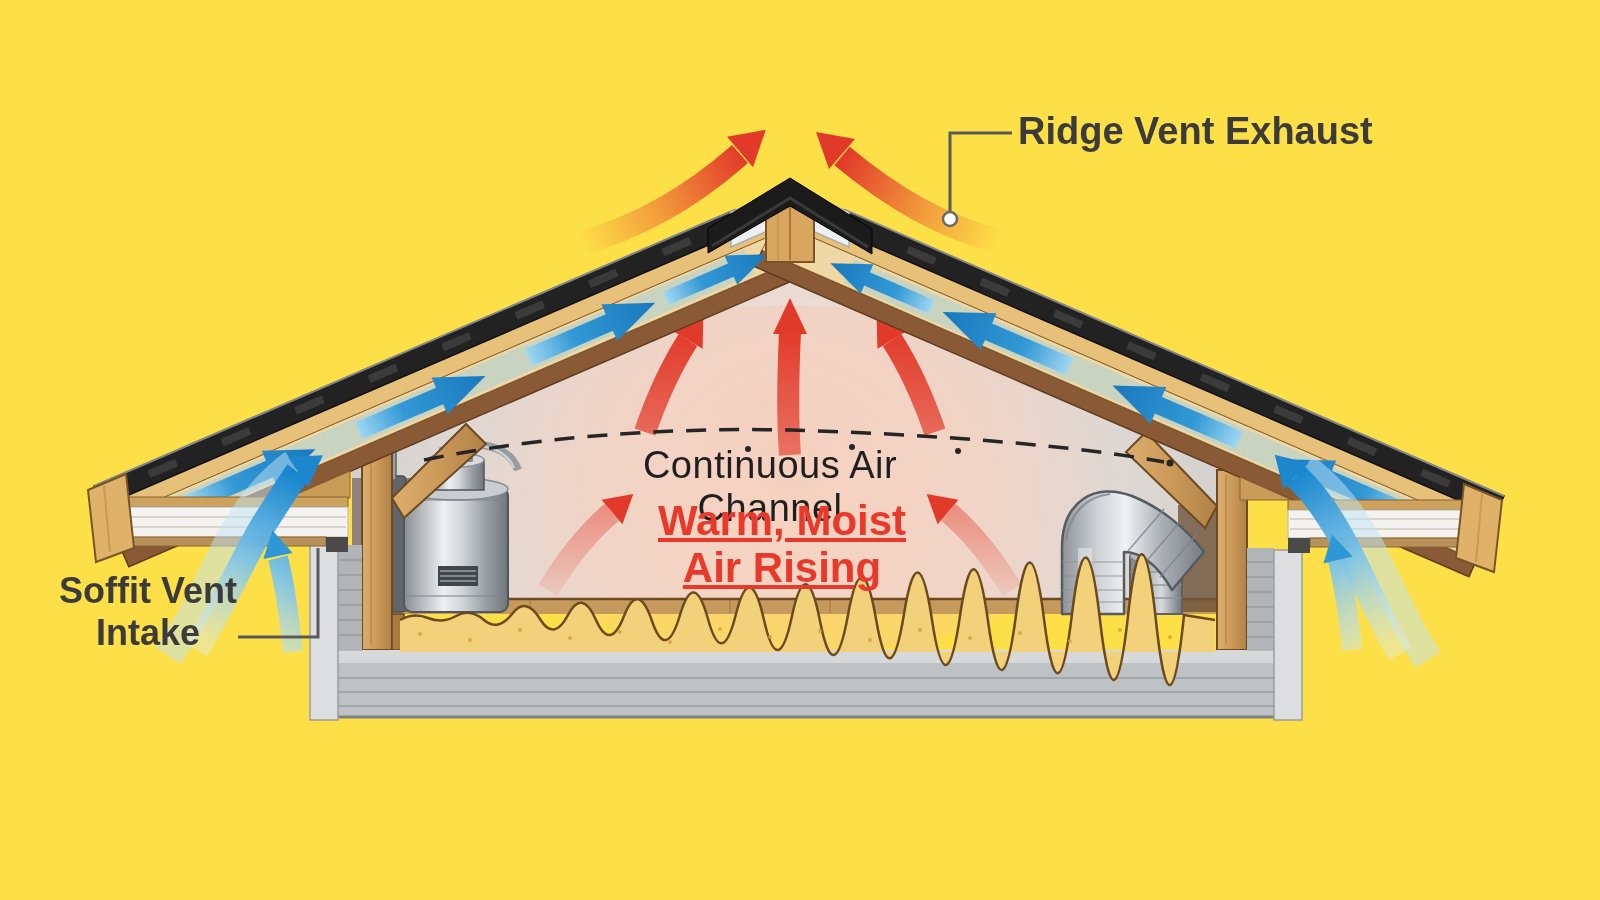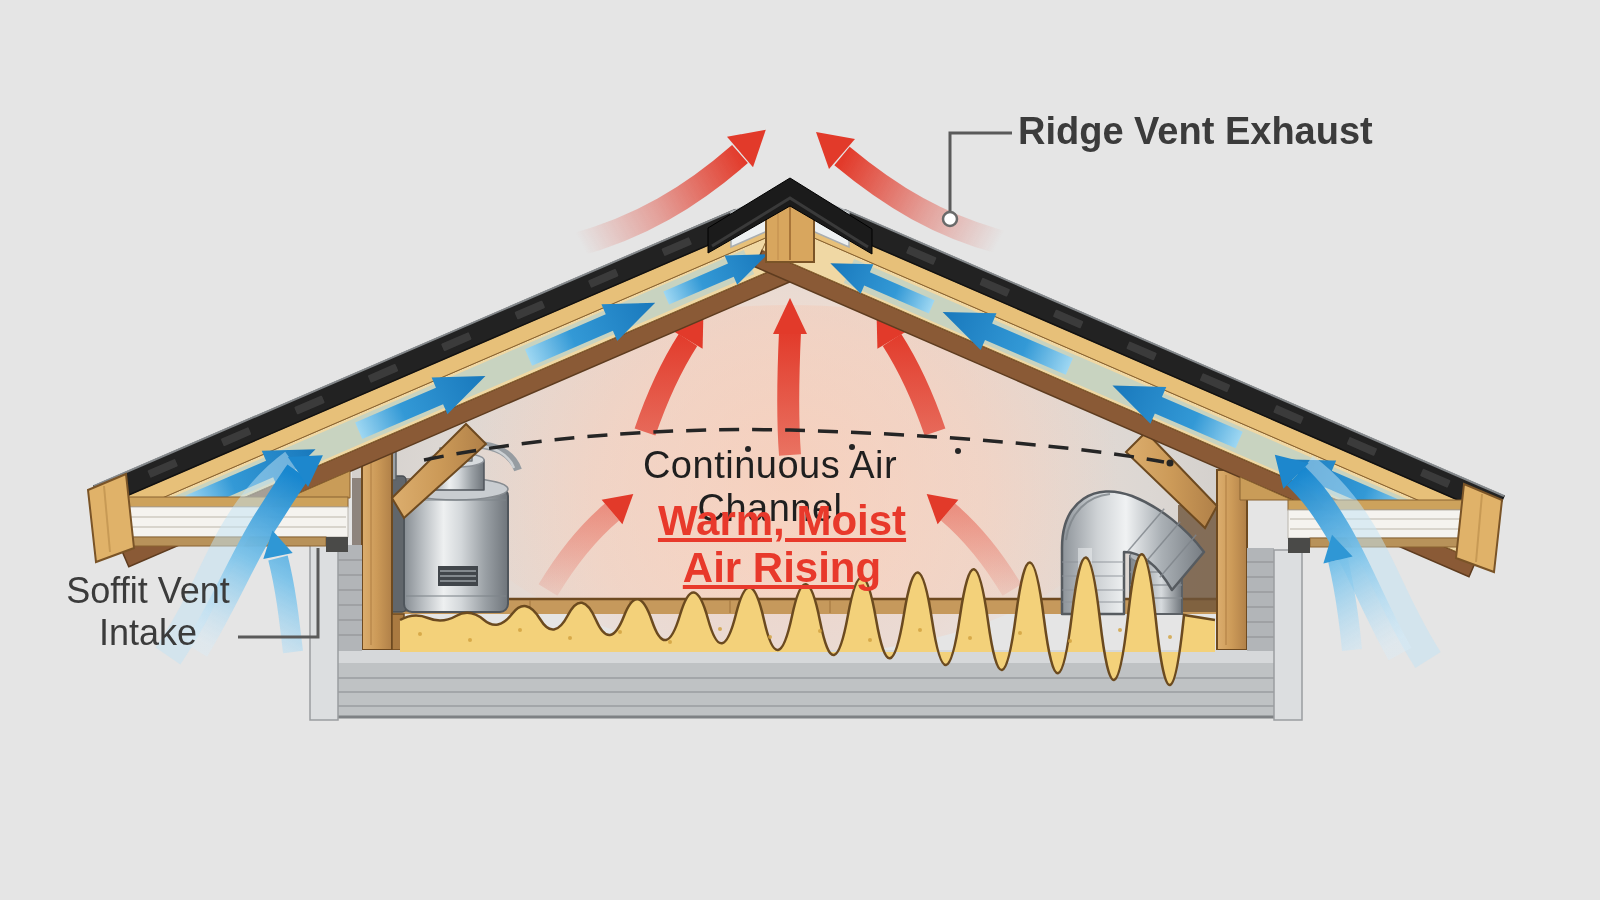--- a/index.html
+++ b/index.html
@@ -1,21 +1,21 @@
 <!DOCTYPE html>
 <html><head>
 <meta charset="utf-8">
 <style>
   html,body{margin:0;padding:0;background:#ffffff;}
-  #stage{position:relative;width:1600px;height:900px;background:#e5e5e5;overflow:hidden;
+  #stage{position:relative;width:1600px;height:900px;background:#fde047;overflow:hidden;
          font-family:"Liberation Sans", sans-serif;}
   #diagram-svg{position:absolute;left:0;top:0;}
   .lbl{position:absolute;white-space:pre-line;}
   #lbl-ridge{left:1018px;top:110px;font-size:38px;font-weight:bold;color:#3b3b3b;}
-  #lbl-soffit{left:52px;top:570px;width:192px;text-align:center;font-size:36px;font-weight:normal;
+  #lbl-soffit{left:52px;top:570px;width:192px;text-align:center;font-size:36px;font-weight:bold;
               color:#3b3b3b;line-height:1.16;}
   #lbl-channel{left:565px;top:444px;width:410px;text-align:center;font-size:38px;font-weight:normal;
                color:#1f1f1f;letter-spacing:0.5px;}
   #lbl-warm{left:582px;top:497px;width:400px;text-align:center;font-size:42px;font-weight:bold;
             color:#e8392b;line-height:1.13;text-decoration:underline;}
 </style>
 </head>
 <body>
 
 <div id="stage">

